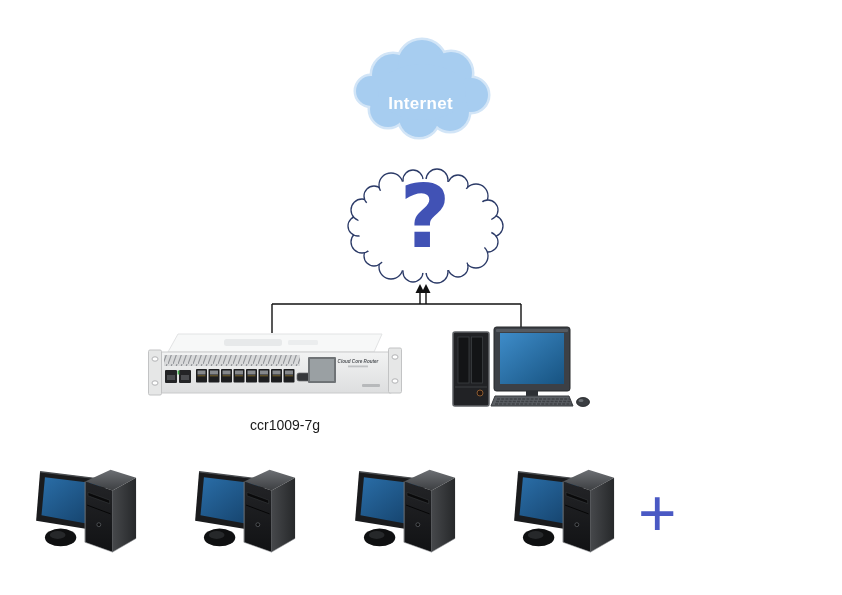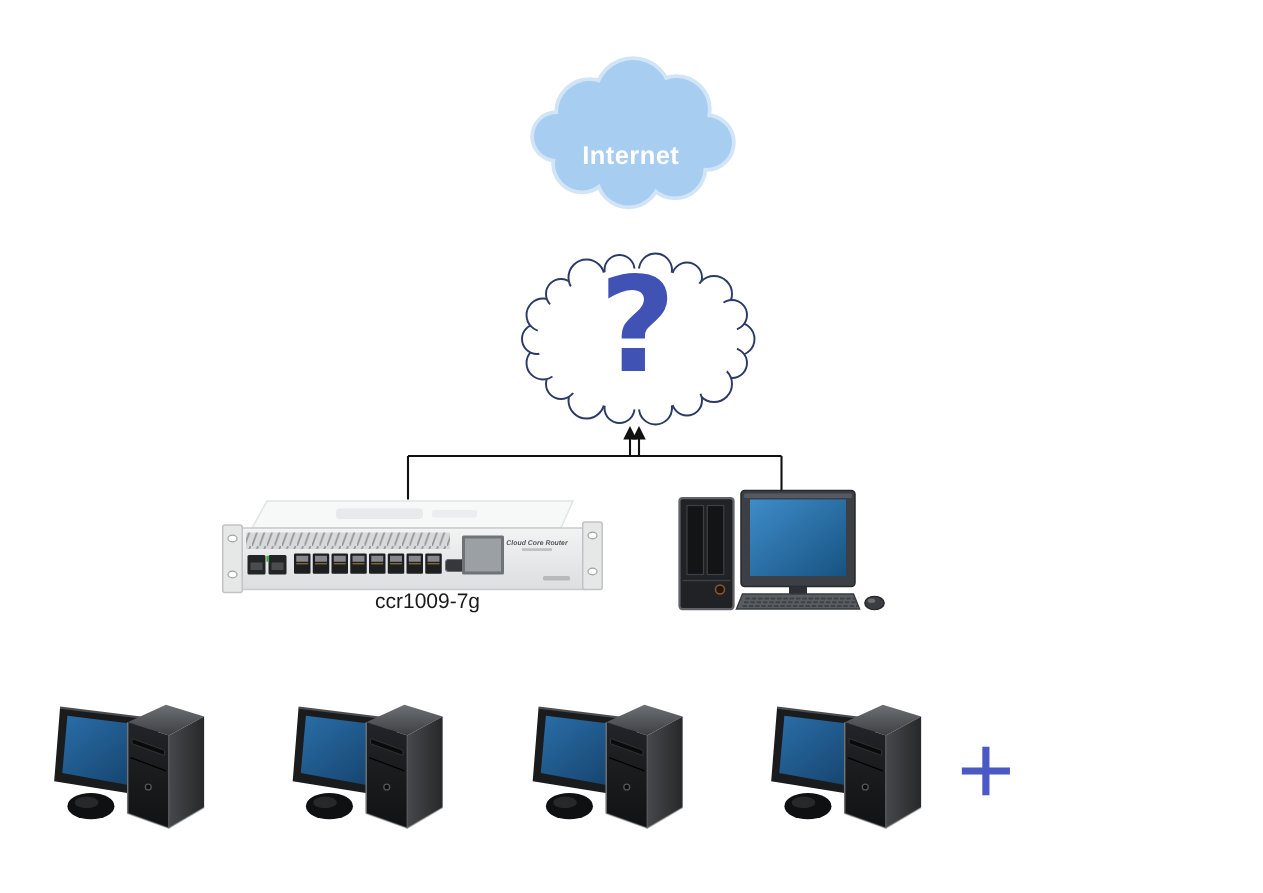--- a/index.html
+++ b/index.html
@@ -21,21 +21,21 @@
   .question-cloud{position:absolute;left:343px;top:166px;width:164px;height:126px;}
   .question-cloud svg{position:absolute;left:0;top:0;}
   .qcc{stroke:var(--question-cloud-border);stroke-width:1.3;fill:#ffffff;}
   .qfill{fill:#ffffff;}
   .question-mark{position:absolute;left:0;right:0;top:-4px;text-align:center;
     font-family:"DejaVu Sans","Liberation Sans",sans-serif;
     font-size:88px;font-weight:bold;color:var(--question-symbol);line-height:1.25;}
 
   
   .router-node{position:absolute;left:148px;top:331px;width:254px;height:72px;}
-  .router-label{position:absolute;left:158px;top:392px;width:254px;text-align:center;
+  .router-label{position:absolute;left:158px;top:417px;width:254px;text-align:center;
     font-size:14px;color:var(--label-text);}
 
   
   .admin-computer{position:absolute;left:449px;top:324px;width:146px;height:84px;}
 
   
   .workstation{position:absolute;top:460px;width:120px;height:100px;}
   .ws-1{left:32px;} .ws-2{left:191px;} .ws-3{left:351px;} .ws-4{left:510px;}
 
   

